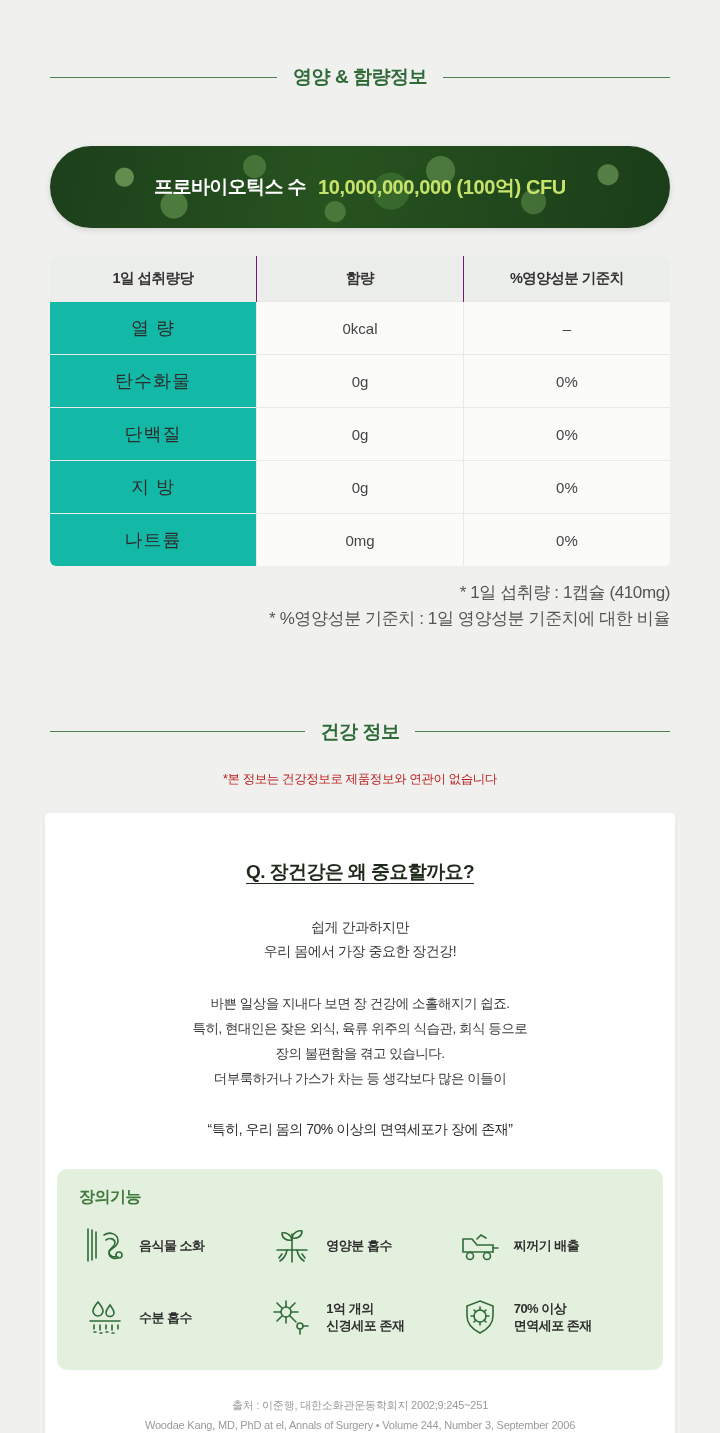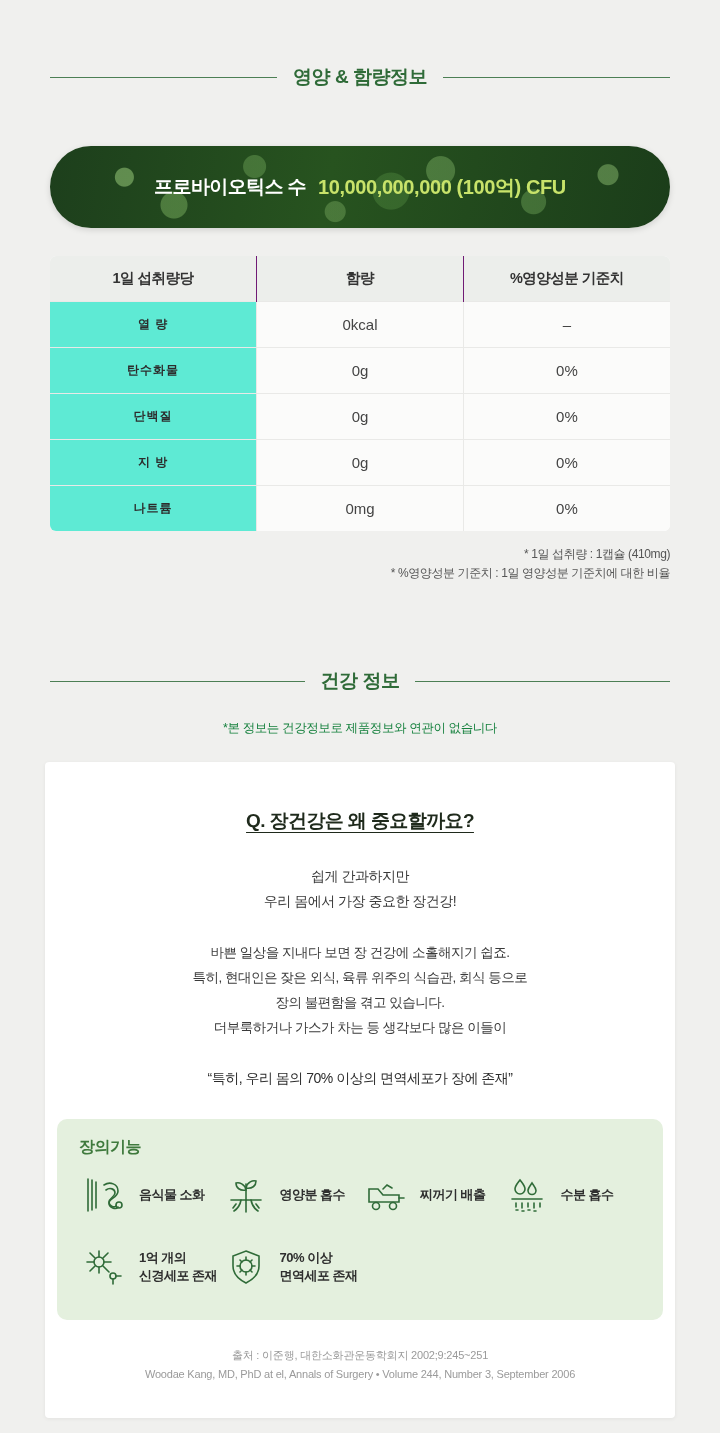--- a/index.html
+++ b/index.html
@@ -104,42 +104,42 @@
     text-align: center;
     font-size: 15px;
     padding: 14px 0;
     color: #444;
     border-top: 1px solid #e9e9e7;
     border-right: 1px solid #e9e9e7;
     background: #fbfbfa;
   }
   table.nutri td:last-child { border-right: none; }
   table.nutri td.rowhead {
-    font-weight: bold;
+    font-weight: normal;
     color: #2c2c2c;
-    background: #5eead4;
+    background: #14b8a6;
     letter-spacing: 1px;
-    font-size: 12px;
+    font-size: 18px;
   }
 
   .table-notes {
     padding: 14px 50px 0;
     text-align: right;
-    font-size: 12px;
+    font-size: 17px;
     line-height: 1.55;
     color: #555;
     letter-spacing: -0.4px;
   }
 
   
   .health-head { padding-top: 86px; }
   .health-sub {
     text-align: center;
     font-size: 12.5px;
-    color: #15803d;
+    color: #b91c1c;
     padding-top: 26px;
     letter-spacing: -0.4px;
   }
 
   .card-wrap { padding: 25px 45px 60px; }
   .card {
     background: #ffffff;
     border-radius: 4px;
     padding: 46px 12px 34px;
     box-shadow: 0 1px 4px rgba(0,0,0,.06);
@@ -187,21 +187,21 @@
   }
   .gutbox .gut-title {
     font-size: 16px;
     font-weight: bold;
     color: #3f7a3d;
     letter-spacing: -0.5px;
     padding-bottom: 6px;
   }
   .gut-grid {
     display: grid;
-    grid-template-columns: repeat(4, 1fr);
+    grid-template-columns: repeat(3, 1fr);
     row-gap: 10px;
   }
   .gut-item {
     display: flex;
     align-items: center;
     gap: 8px;
     padding: 8px 0;
   }
   .gut-item .ico {
     width: 52px;

